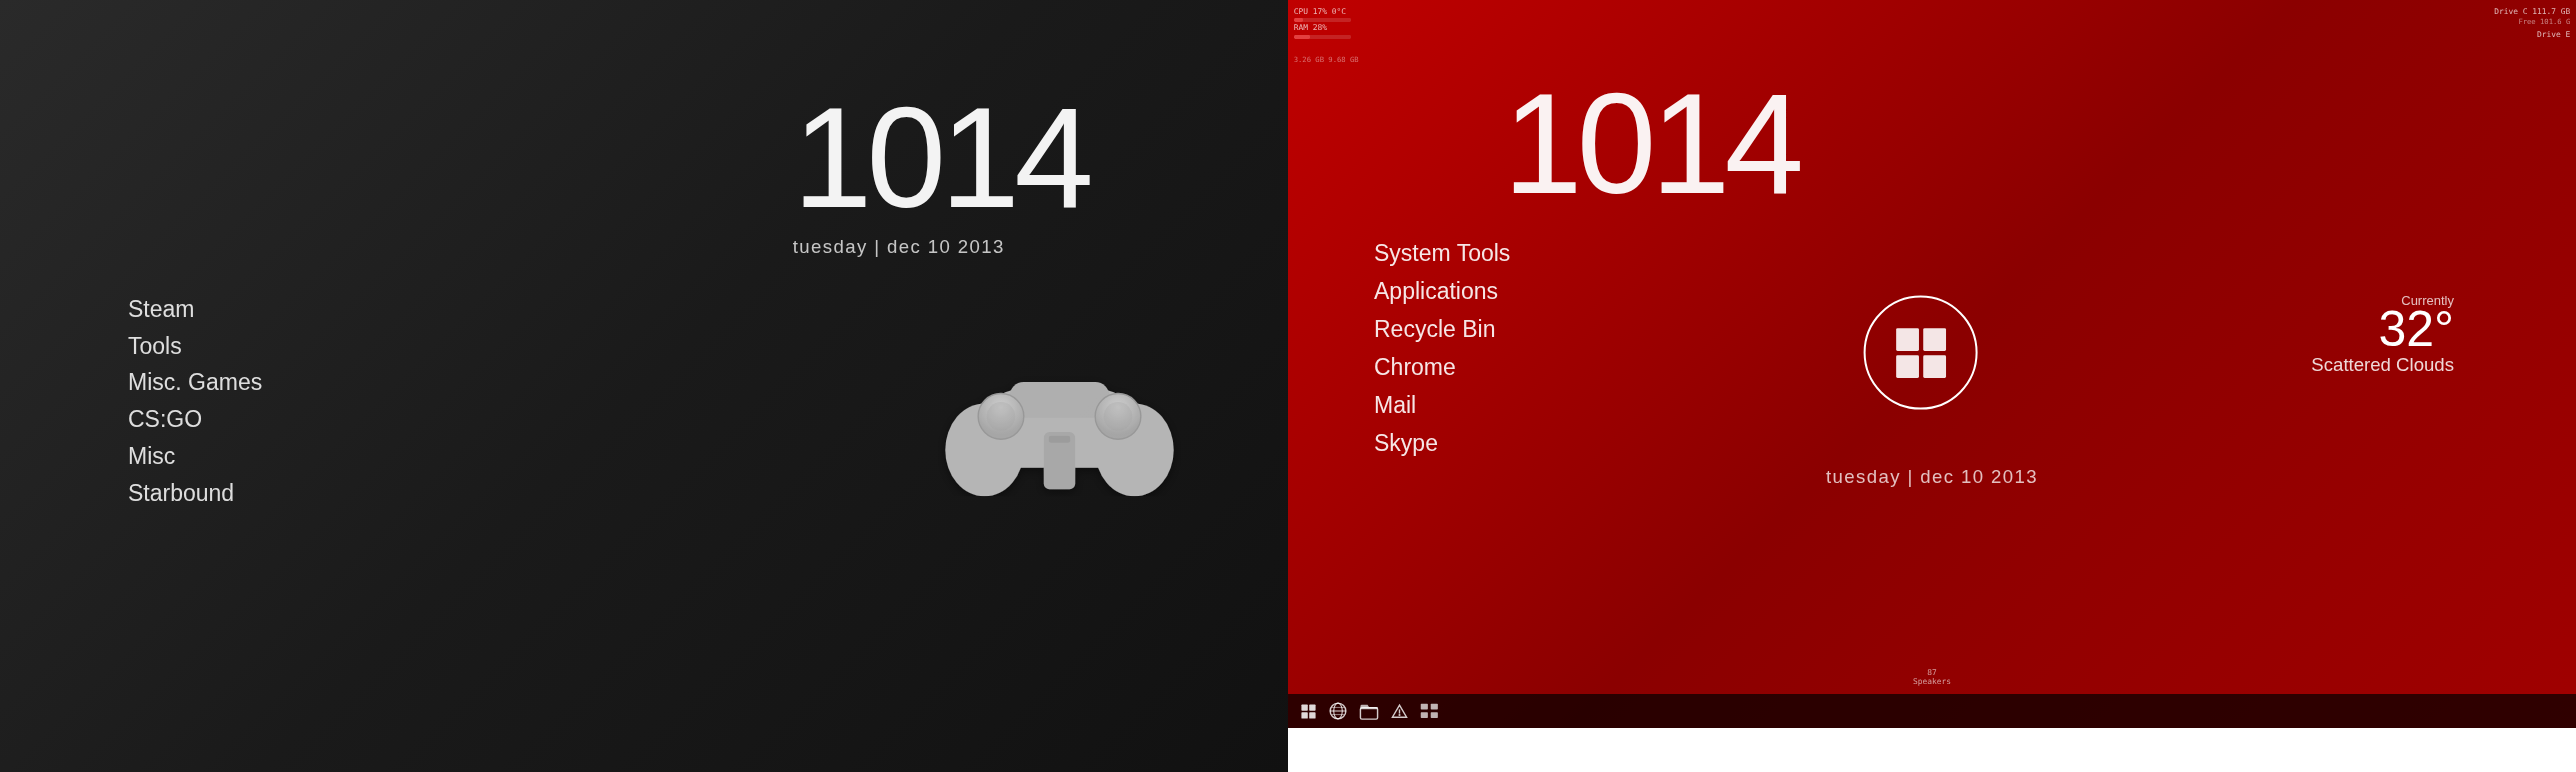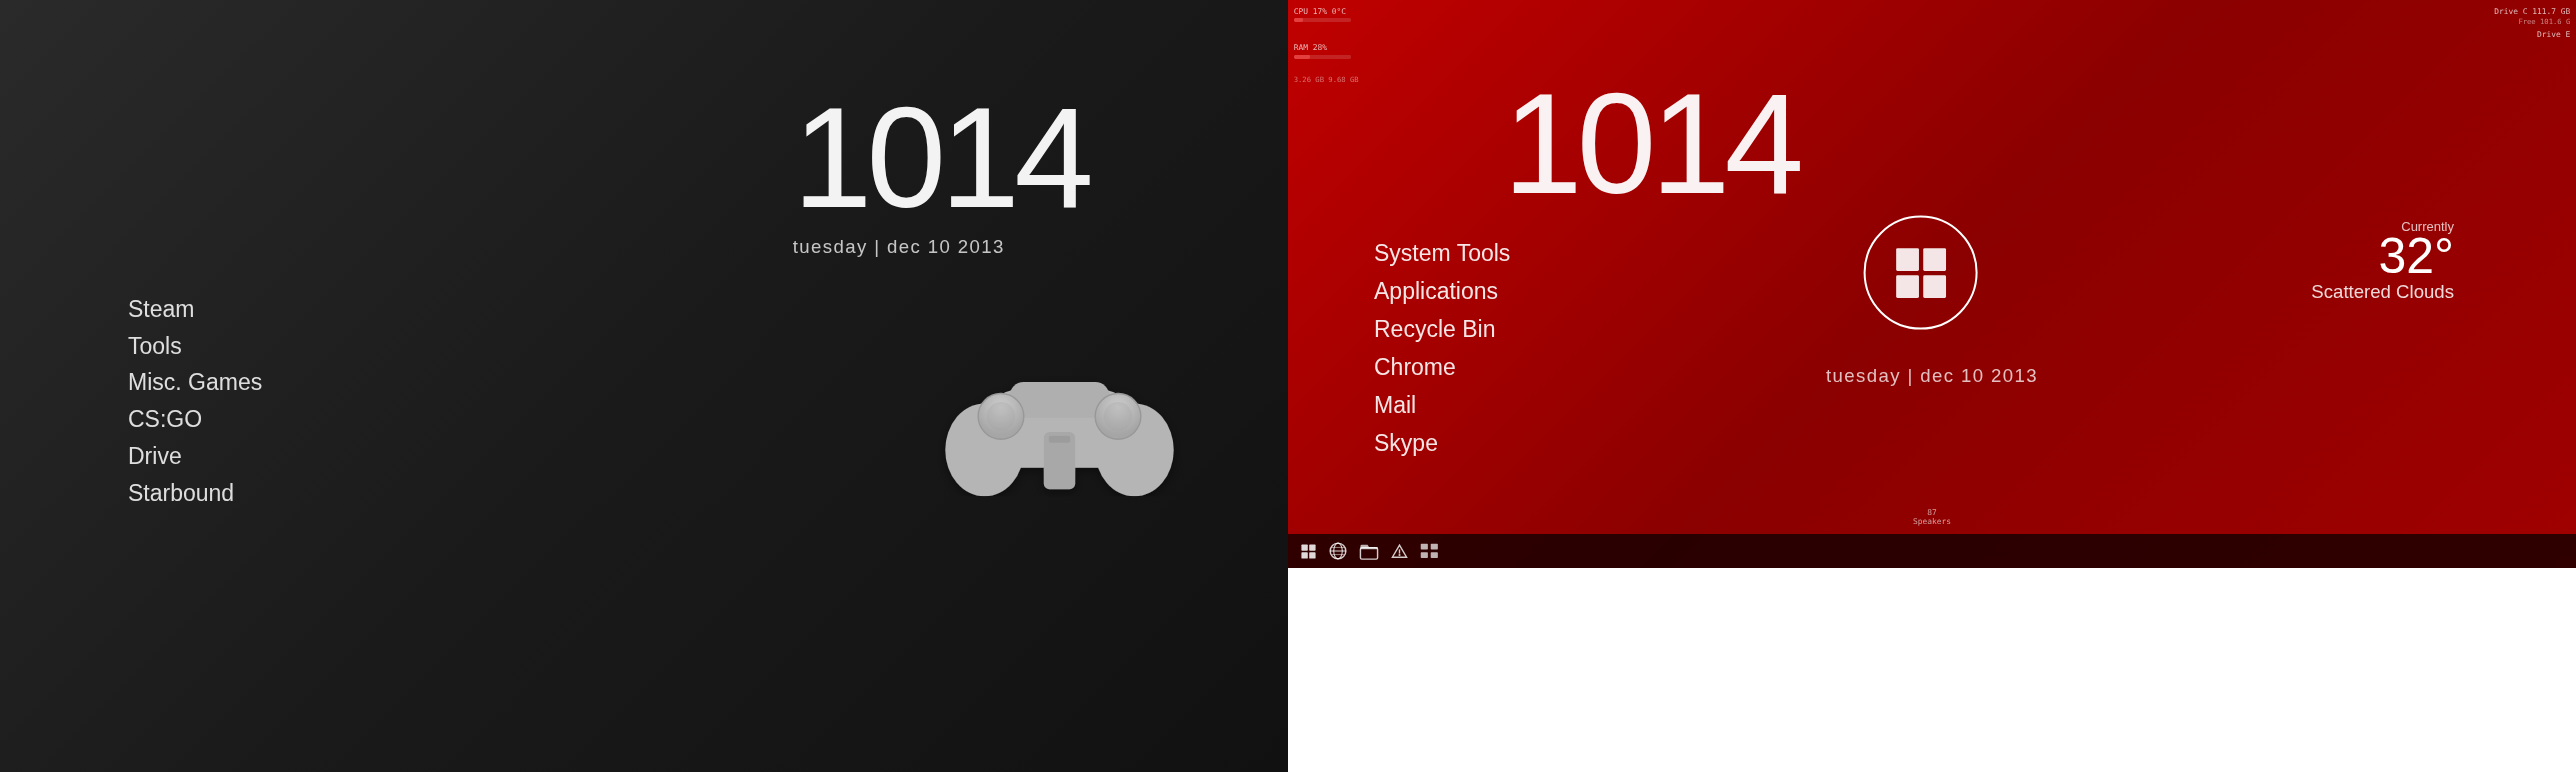--- a/index.html
+++ b/index.html
@@ -18,21 +18,21 @@
       background: linear-gradient(135deg, #2a2a2a 0%, #1a1a1a 50%, #111 100%);
       position: relative;
       display: flex;
       align-items: center;
       justify-content: center;
     }
 
     
     #right-panel {
       width: 1288px;
-      height: 568px;
+      height: 728px;
       background: linear-gradient(135deg, #c00000 0%, #8b0000 50%, #a00000 100%);
       position: relative;
       display: flex;
       align-items: center;
       justify-content: center;
     }
 
     
     .clock-time {
       font-size: 143px;
@@ -271,21 +271,21 @@
     <div class="clock-time">1014</div>
     <div class="clock-date">tuesday | dec 10 2013</div>
   </div>
 
   <div id="left-nav">
 
   <div class="nav-item">Steam</div>
       <div class="nav-item">Tools</div>
       <div class="nav-item">Misc. Games</div>
       <div class="nav-item">CS:GO</div>
-      <div class="nav-item">Drive</div>
+      <div class="nav-item">Misc</div>
       <div class="nav-item">Starbound</div>
     </div>
 
   <div id="steam-logo">
     <svg class="steam-svg" viewBox="0 0 340 220" xmlns="http://www.w3.org/2000/svg">
 
       <defs>
         <radialGradient id="btnGrad" cx="50%" cy="30%" r="60%">
           <stop offset="0%" stop-color="#ffffff"></stop>
           <stop offset="100%" stop-color="#cccccc"></stop>
@@ -327,21 +327,21 @@
       <span> </span>
       <span>17%</span>
       <span>  </span>
       <span>0°C</span>
     </div>
     <div class="sysmon-bar-container">
       <div class="sysmon-bar-bg">
           <div class="sysmon-bar-fill" id="cpu-bar-fill" style="width: 17%;"></div>
         </div>
     </div>
-    <div style="margin-top:20px">
+    <div style="margin-top:0">
       <span>RAM</span>
       <span>  </span>
       <span>28%</span>
     </div>
     <div class="sysmon-bar-container">
       <div class="sysmon-bar-bg">
           <div class="sysmon-bar-fill" id="ram-bar-fill" style="width: 28%;"></div>
         </div>
     </div>
     <div style="font-size:7.2px;opacity:0.6;margin-top:16px">

